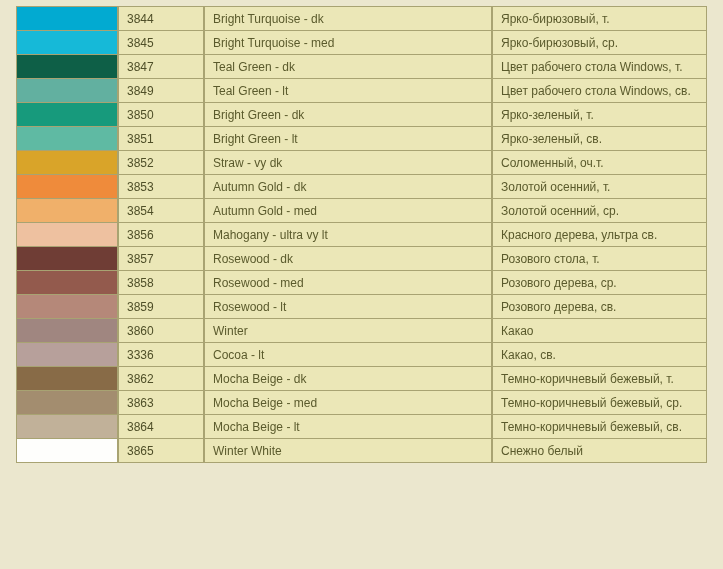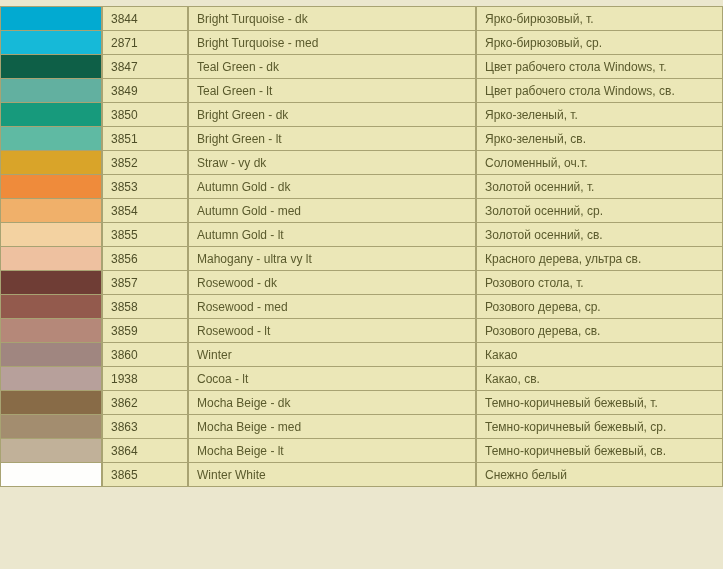--- a/index.html
+++ b/index.html
@@ -1,16 +1,16 @@
 <!DOCTYPE html>
 <html><head>
 <meta charset="utf-8">
 <style>
   body{margin:0;padding:0;background:#ebe7ce;font-family:Verdana,Geneva,sans-serif;font-size:12px;color:#5a5a2c}
-  .wrap{padding:6px 0}
+  .wrap{padding:6px 16px}
   table{width:100%;border-collapse:separate;border-spacing:0}
   td{border:1px solid #a8a372;background:#ebe7b7;padding:4px 8px;vertical-align:middle;height:15px}
   td.swatch{padding:0;width:100px}
   td.swatch .chip{width:100%;height:100%;min-height:23px}
   td.code{width:68px;color:#4f4f28}
   td.en{width:270px}
   td.ru{}
   tr td{border-top:none}
   tr:first-child td{border-top:1px solid #a8a372}
 </style>
@@ -25,21 +25,21 @@
             <div class="chip" style="background: rgb(2, 170, 209);"></div>
           </td>
           <td class="code">3844</td>
           <td class="en">Bright Turquoise - dk</td>
           <td class="ru">Ярко-бирюзовый, т.</td>
         </tr>
         <tr>
           <td class="swatch">
             <div class="chip" style="background: rgb(22, 185, 216);"></div>
           </td>
-          <td class="code">2871</td>
+          <td class="code">3845</td>
           <td class="en">Bright Turquoise - med</td>
           <td class="ru">Ярко-бирюзовый, ср.</td>
         </tr>
         <tr>
           <td class="swatch">
             <div class="chip" style="background: rgb(14, 95, 71);"></div>
           </td>
           <td class="code">3847</td>
           <td class="en">Teal Green - dk</td>
           <td class="ru">Цвет рабочего стола Windows, т.</td>
@@ -87,28 +87,20 @@
         <tr>
           <td class="swatch">
             <div class="chip" style="background: rgb(240, 176, 106);"></div>
           </td>
           <td class="code">3854</td>
           <td class="en">Autumn Gold - med</td>
           <td class="ru">Золотой осенний, ср.</td>
         </tr>
         <tr>
           <td class="swatch">
-            <div class="chip" style="background: rgb(243, 210, 161);"></div>
-          </td>
-          <td class="code">3855</td>
-          <td class="en">Autumn Gold - lt</td>
-          <td class="ru">Золотой осенний, св.</td>
-        </tr>
-        <tr>
-          <td class="swatch">
             <div class="chip" style="background: rgb(238, 193, 160);"></div>
           </td>
           <td class="code">3856</td>
           <td class="en">Mahogany - ultra vy lt</td>
           <td class="ru">Красного дерева, ультра св.</td>
         </tr>
         <tr>
           <td class="swatch">
             <div class="chip" style="background: rgb(111, 61, 53);"></div>
           </td>
@@ -137,21 +129,21 @@
             <div class="chip" style="background: rgb(160, 134, 128);"></div>
           </td>
           <td class="code">3860</td>
           <td class="en">Winter</td>
           <td class="ru">Какао</td>
         </tr>
         <tr>
           <td class="swatch">
             <div class="chip" style="background: rgb(183, 160, 155);"></div>
           </td>
-          <td class="code">1938</td>
+          <td class="code">3336</td>
           <td class="en">Cocoa - lt</td>
           <td class="ru">Какао, св.</td>
         </tr>
         <tr>
           <td class="swatch">
             <div class="chip" style="background: rgb(136, 107, 71);"></div>
           </td>
           <td class="code">3862</td>
           <td class="en">Mocha Beige - dk</td>
           <td class="ru">Темно-коричневый бежевый, т.</td>

